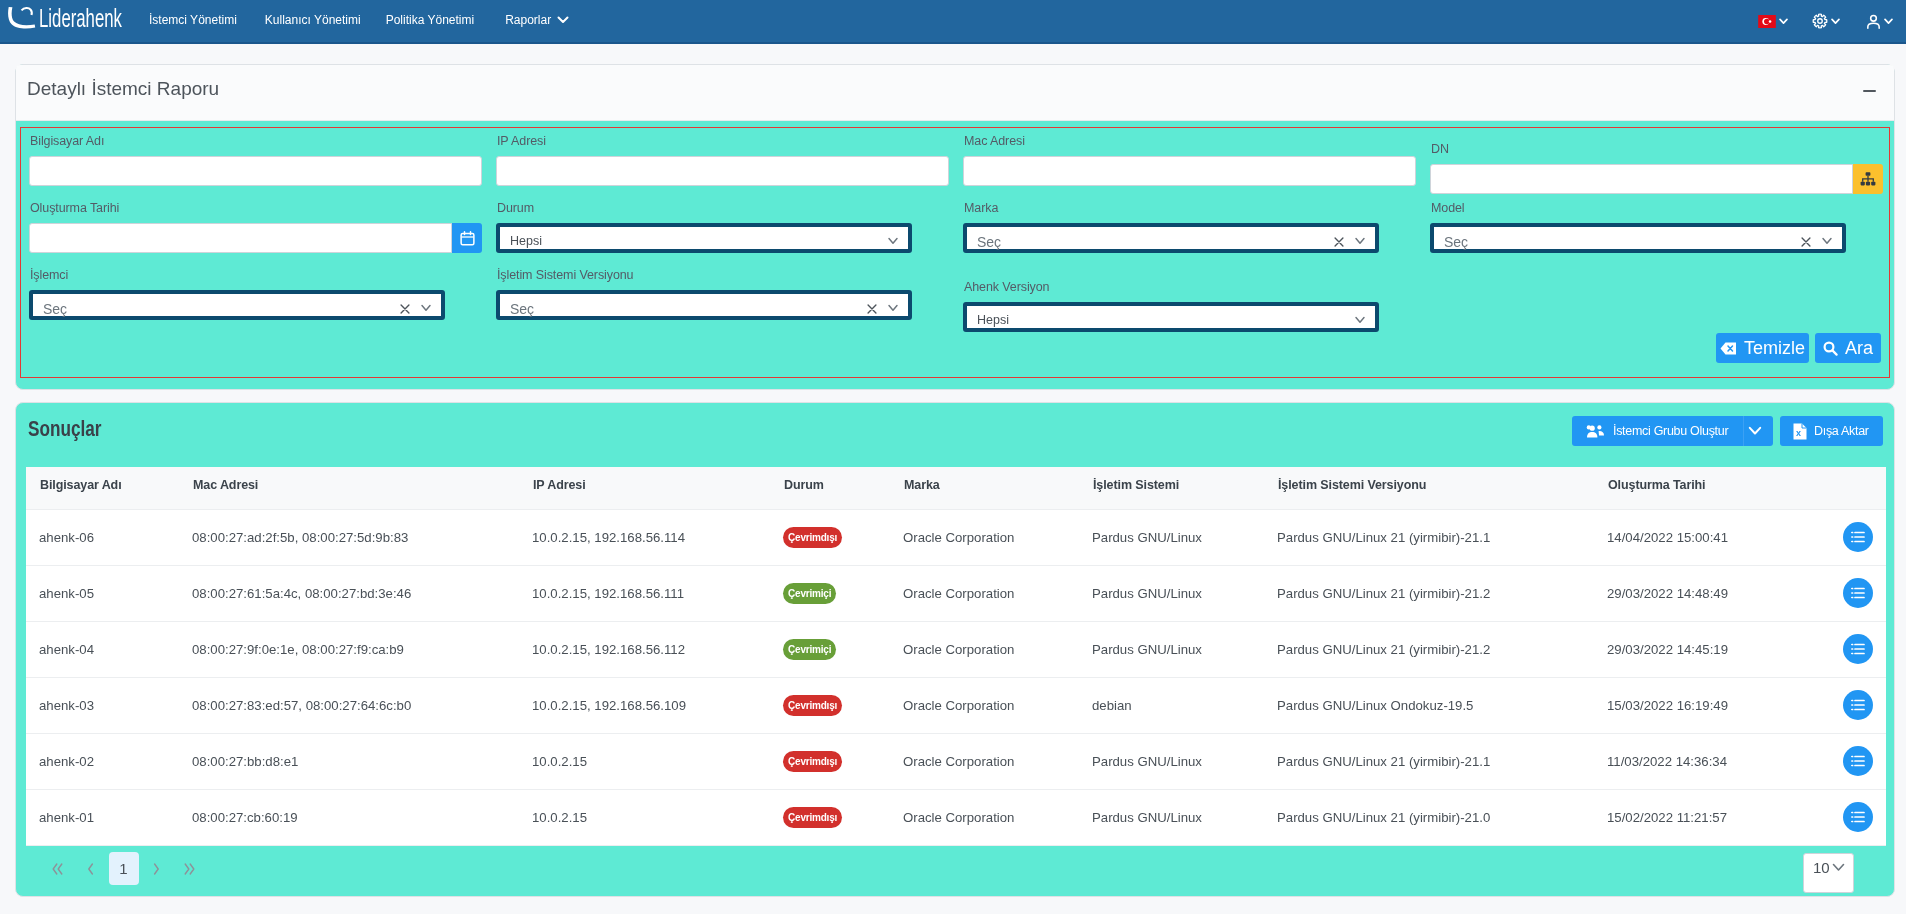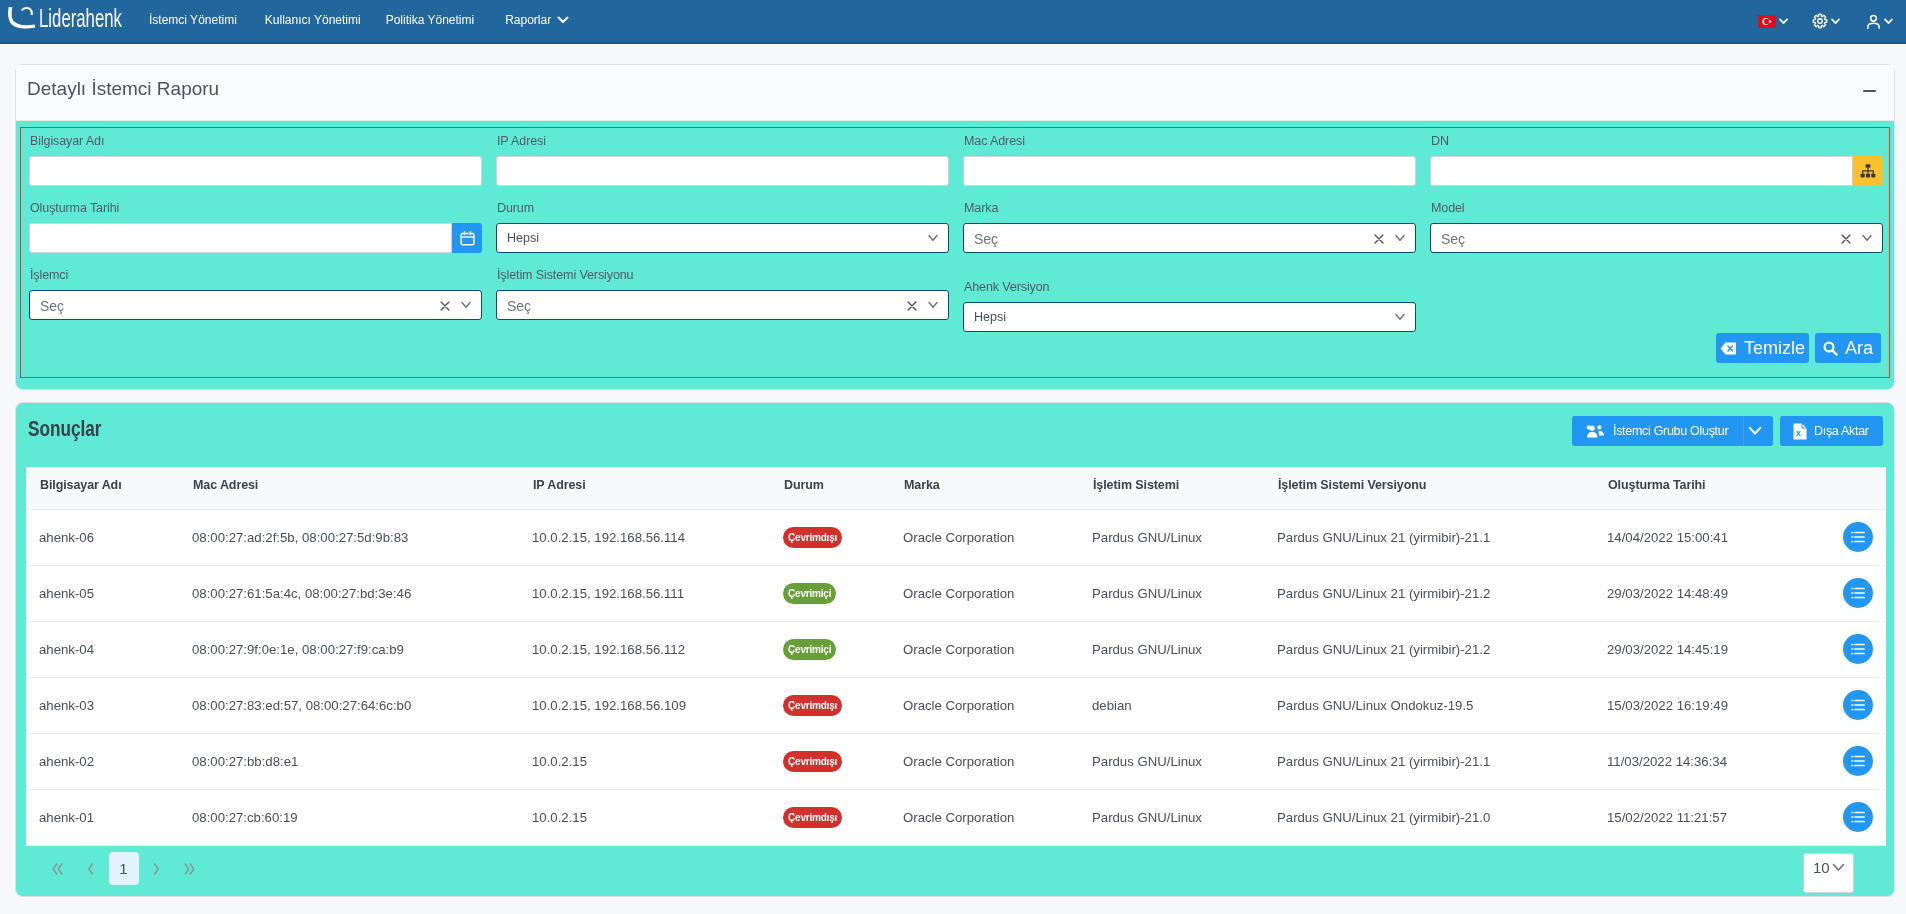--- a/index.html
+++ b/index.html
@@ -21,21 +21,21 @@
 .card { position:absolute; background:#5eead4; border:1px solid #dee2e6; border-radius:8px; }
 #card1 { left:15px; top:64px; width:1880px; height:326px; }
 #card1 .head { height:56px; background:#fafbfc; border-bottom:1px solid #e7eaed; border-radius:4px 4px 0 0; position:relative; }
 #card1 .head h1 { font-size:19px; font-weight:normal; color:#4d545b; position:absolute; left:11px; top:13px; }
 #minus { position:absolute; right:18px; top:25px; width:13px; height:2px; background:#51575e; border-radius:1px; }
 
 #redbox { position:absolute; left:4px; top:62px; width:1870px; height:251px; border:1px solid #e43935; }
 .fg { position:absolute; width:453px; }
 .fg label { display:block; font-size:12.5px; line-height:14px; color:#545b66; margin:0 0 8px 1px; letter-spacing:-0.1px; }
 .inp { height:30px; width:453px; border:1px solid #ced4da; border-radius:3px; background:#fff; position:relative; }
-.sel { height:30px; width:453px; border:1px solid #0c4a6e; border-radius:3px; background:#fff; position:relative; font-size:15px;text-align:right; }
+.sel { height:30px; width:416px; border:4px solid #0c4a6e; border-radius:3px; background:#fff; position:relative; font-size:15px;text-align:right; }
 .sel .val { position:absolute; left:10px; top:7px; color:#495057; font-size:12.5px; }
 .sel .ph { position:absolute; left:10px; top:7px; color:#6c757d; font-size:14px; }
 .sel .chev { position:absolute; right:9px; top:10px; }
 .sel .clr { position:absolute; right:31px; top:10px; }
 .withbtn .inp { width:423px; border-radius:3px 0 0 3px; }
 .sidebtn { position:absolute; right:0; top:0; width:30px; height:30px; border-radius:0 3px 3px 0; display:flex; align-items:center; justify-content:center; }
 .bluebtn { background:#2196f3; }
 .warnbtn { background:#fbc02d; }
 .rowbtns { position:absolute; right:8px; top:205px; display:flex; }
 .btn { display:inline-flex; align-items:center; justify-content:center; height:30px; background:#2196f3; color:#fff; border:none; border-radius:3px; font-size:18px; font-family:inherit; vertical-align:top; }
@@ -126,21 +126,21 @@
           <div class="inp"></div>
         </div>
     <div class="fg" style="left:475px;top:6px;">
           <label>IP Adresi</label>
           <div class="inp"></div>
         </div>
     <div class="fg" style="left:942px;top:6px;">
           <label>Mac Adresi</label>
           <div class="inp"></div>
         </div>
-    <div class="fg withbtn" style="left:1409px;top:6px;">
+    <div class="fg withbtn" style="left:1409px;top:14px;">
           <label>DN</label>
           <div class="inp"></div>
       <div class="sidebtn warnbtn" style="top:22px;">
         <svg width="16" height="16" viewBox="0 0 16 16">
           <rect x="5.6" y="1.2" width="4.8" height="3.6" rx="0.8" fill="#343a40"></rect>
           <rect x="0.6" y="10.8" width="4.2" height="3.6" rx="0.8" fill="#343a40"></rect>
           <rect x="5.9" y="10.8" width="4.2" height="3.6" rx="0.8" fill="#343a40"></rect>
           <rect x="11.2" y="10.8" width="4.2" height="3.6" rx="0.8" fill="#343a40"></rect>
           <path d="M8 4.8 L8 10.8 M2.7 10.8 L2.7 7.8 L13.3 7.8 L13.3 10.8" stroke="#343a40" stroke-width="1.3" fill="none"></path>
         </svg>

